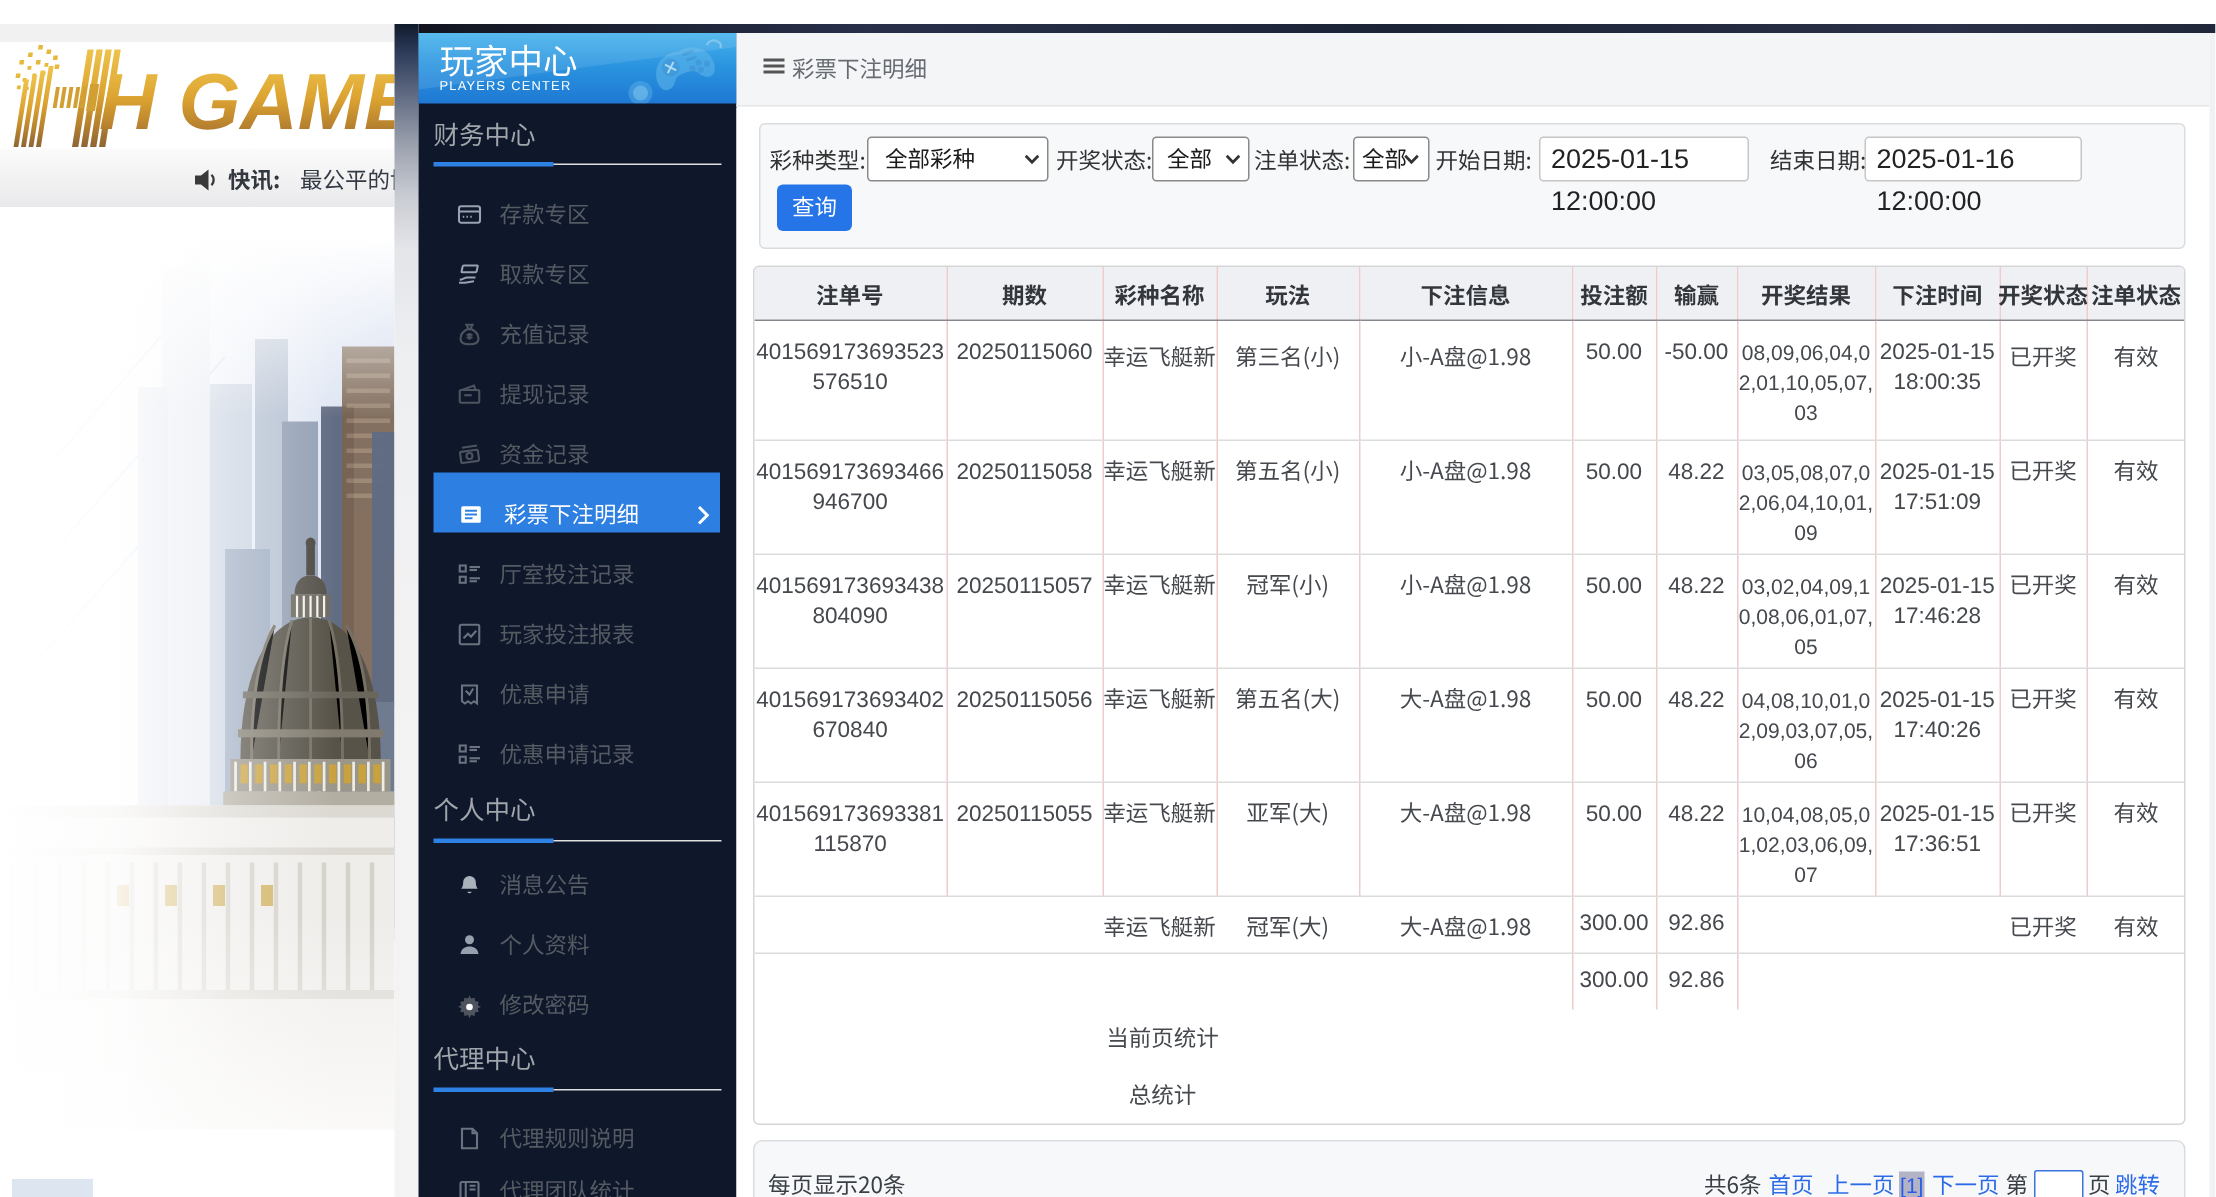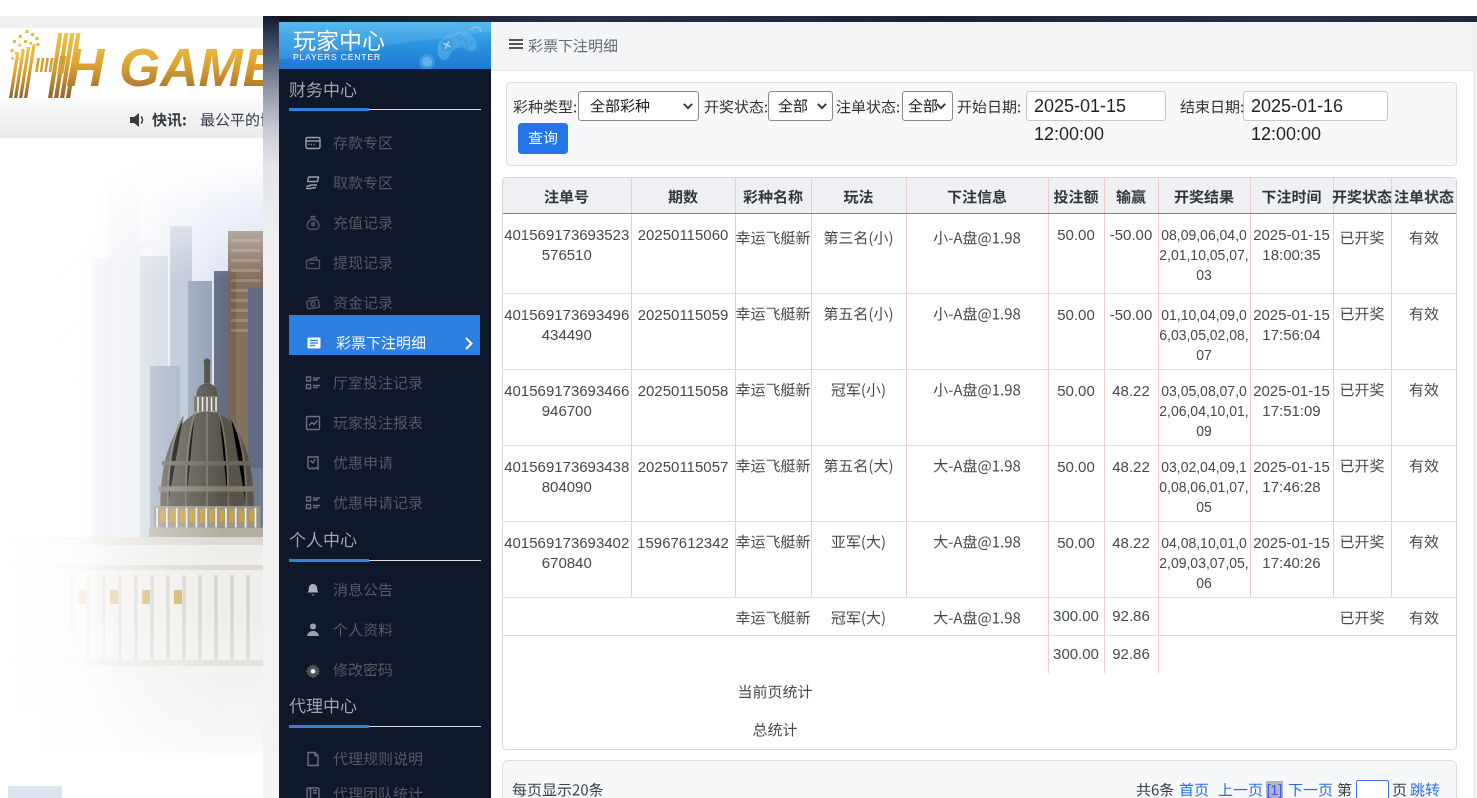--- a/index.html
+++ b/index.html
@@ -313,33 +313,20 @@
               <td></td>
               <td></td>
               <td>50.00</td>
               <td>-50.00</td>
               <td class="res">08,09,06,04,0<br>2,01,10,05,07,<br>03</td>
               <td>2025-01-15<br>18:00:35</td>
               <td></td>
               <td class="last"></td>
             </tr>
 <tr style="height:76px">
-              <td>401569173693496<br>434490</td>
-              <td>20250115059</td>
-              <td></td>
-              <td></td>
-              <td></td>
-              <td>50.00</td>
-              <td>-50.00</td>
-              <td class="res">01,10,04,09,0<br>6,03,05,02,08,<br>07</td>
-              <td>2025-01-15<br>17:56:04</td>
-              <td></td>
-              <td class="last"></td>
-            </tr>
-<tr style="height:76px">
               <td>401569173693466<br>946700</td>
               <td>20250115058</td>
               <td></td>
               <td></td>
               <td></td>
               <td>50.00</td>
               <td>48.22</td>
               <td class="res">03,05,08,07,0<br>2,06,04,10,01,<br>09</td>
               <td>2025-01-15<br>17:51:09</td>
               <td></td>
@@ -353,28 +340,41 @@
               <td></td>
               <td>50.00</td>
               <td>48.22</td>
               <td class="res">03,02,04,09,1<br>0,08,06,01,07,<br>05</td>
               <td>2025-01-15<br>17:46:28</td>
               <td></td>
               <td class="last"></td>
             </tr>
 <tr style="height:76px">
               <td>401569173693402<br>670840</td>
-              <td>15967612342</td>
+              <td>20250115056</td>
               <td></td>
               <td></td>
               <td></td>
               <td>50.00</td>
               <td>48.22</td>
               <td class="res">04,08,10,01,0<br>2,09,03,07,05,<br>06</td>
               <td>2025-01-15<br>17:40:26</td>
+              <td></td>
+              <td class="last"></td>
+            </tr>
+<tr style="height:76px">
+              <td>401569173693381<br>115870</td>
+              <td>20250115055</td>
+              <td></td>
+              <td></td>
+              <td></td>
+              <td>50.00</td>
+              <td>48.22</td>
+              <td class="res">10,04,08,05,0<br>1,02,03,06,09,<br>07</td>
+              <td>2025-01-15<br>17:36:51</td>
               <td></td>
               <td class="last"></td>
             </tr>
 <tr class="st">
               <td colspan="5"></td>
               <td>300.00</td>
               <td>92.86</td>
               <td colspan="4" class="last"></td>
             </tr>
 <tr class="st">

